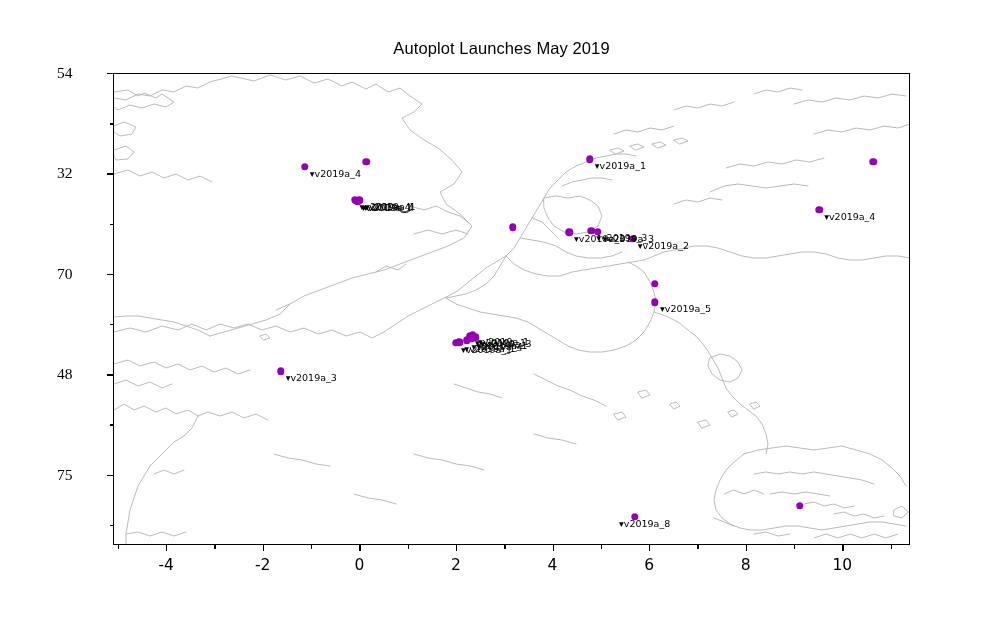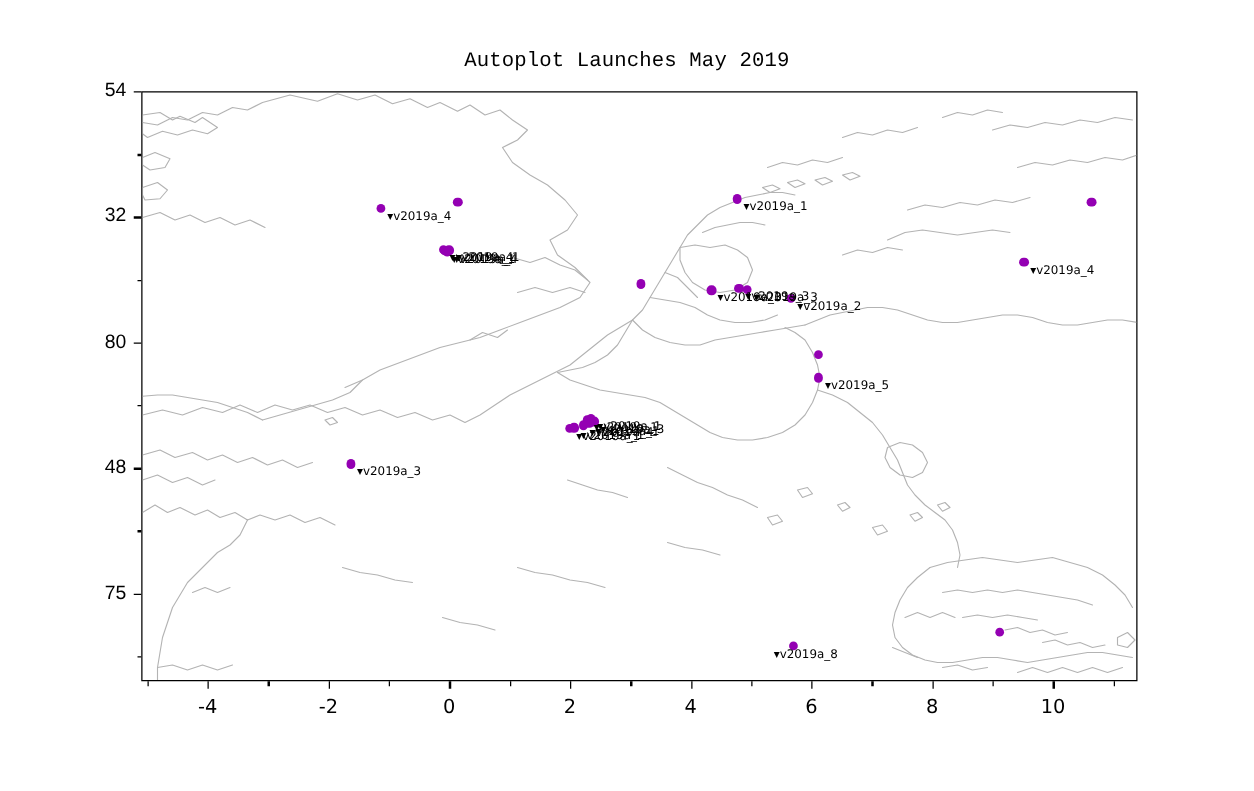--- a/index.html
+++ b/index.html
@@ -22,21 +22,21 @@
     background: #ffffff;
   }
   #plot-title {
     position: absolute;
     left: 0;
     top: 39px;
     width: 1003px;
     text-align: center;
     font-size: 16.5px;
     color: #000000;
-    font-family: Liberation Mono, monospace;
+    font-family: Liberation Sans, sans-serif;
     letter-spacing: 0.1px;
   }
   
   #axes {
     position: absolute;
     left: 113px;
     top: 73px;
     width: 797px;
     height: 472px;
     border: 1.4px solid #000000;
@@ -104,23 +104,22 @@
     font-size: 15.5px;
     color: #000000;
     text-align: center;
     transform: translateX(-50%);
     font-family: "DejaVu Sans", sans-serif;
   }
   .yticklabel {
     position: absolute;
     font-size: 15.5px;
     color: #000000;
-    text-align: right;
     transform: translateY(-50%);
-    font-family: Liberation Sans, sans-serif;
+    font-family: Liberation Serif, serif;
   }
 </style>
 </head>
 <body>
 
 <div id="figure">
 
   <div id="plot-title">Autoplot Launches May 2019</div>
 
   <div id="axes">
@@ -317,21 +316,21 @@
       <div class="xtick-minor" style="left: 504.255px; top: 545px;"></div>
       <div class="xtick-minor" style="left: 600.861px; top: 545px;"></div>
       <div class="xtick-minor" style="left: 697.467px; top: 545px;"></div>
       <div class="xtick-minor" style="left: 794.073px; top: 545px;"></div>
       <div class="xtick-minor" style="left: 890.679px; top: 545px;"></div>
       <div class="ytick-major" style="left: 107px; top: 474.702px;"></div>
       <div class="yticklabel" style="left: 57px; top: 474.702px; width: 44px;">75</div>
       <div class="ytick-major" style="left: 107px; top: 374.277px;"></div>
       <div class="yticklabel" style="left: 57px; top: 374.277px; width: 44px;">48</div>
       <div class="ytick-major" style="left: 107px; top: 273.851px;"></div>
-      <div class="yticklabel" style="left: 57px; top: 273.851px; width: 44px;">80</div>
+      <div class="yticklabel" style="left: 57px; top: 273.851px; width: 44px;">70</div>
       <div class="ytick-major" style="left: 107px; top: 173.426px;"></div>
       <div class="yticklabel" style="left: 57px; top: 173.426px; width: 44px;">32</div>
       <div class="ytick-major" style="left: 107px; top: 73px;"></div>
       <div class="yticklabel" style="left: 57px; top: 73px; width: 44px;">54</div>
       <div class="ytick-minor" style="left: 109.5px; top: 524.915px;"></div>
       <div class="ytick-minor" style="left: 109.5px; top: 424.489px;"></div>
       <div class="ytick-minor" style="left: 109.5px; top: 324.064px;"></div>
       <div class="ytick-minor" style="left: 109.5px; top: 223.638px;"></div>
       <div class="ytick-minor" style="left: 109.5px; top: 123.213px;"></div>
     </div>

